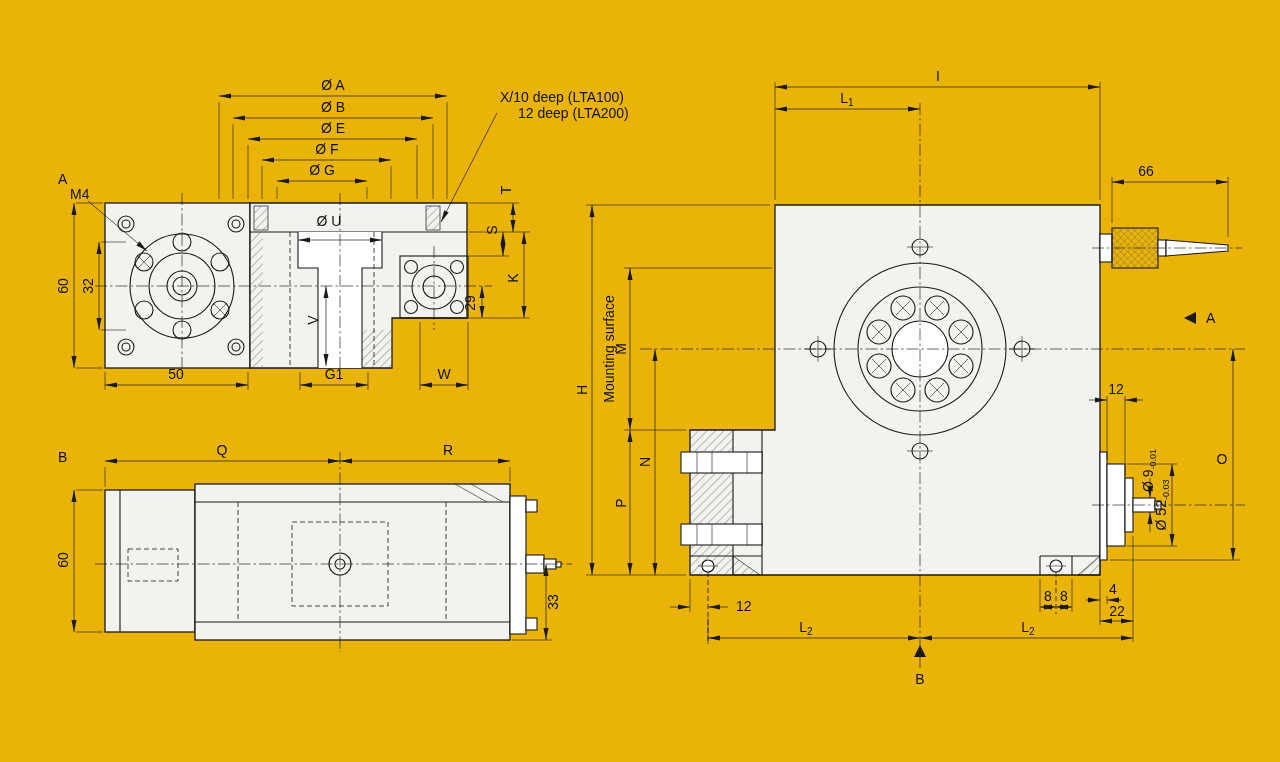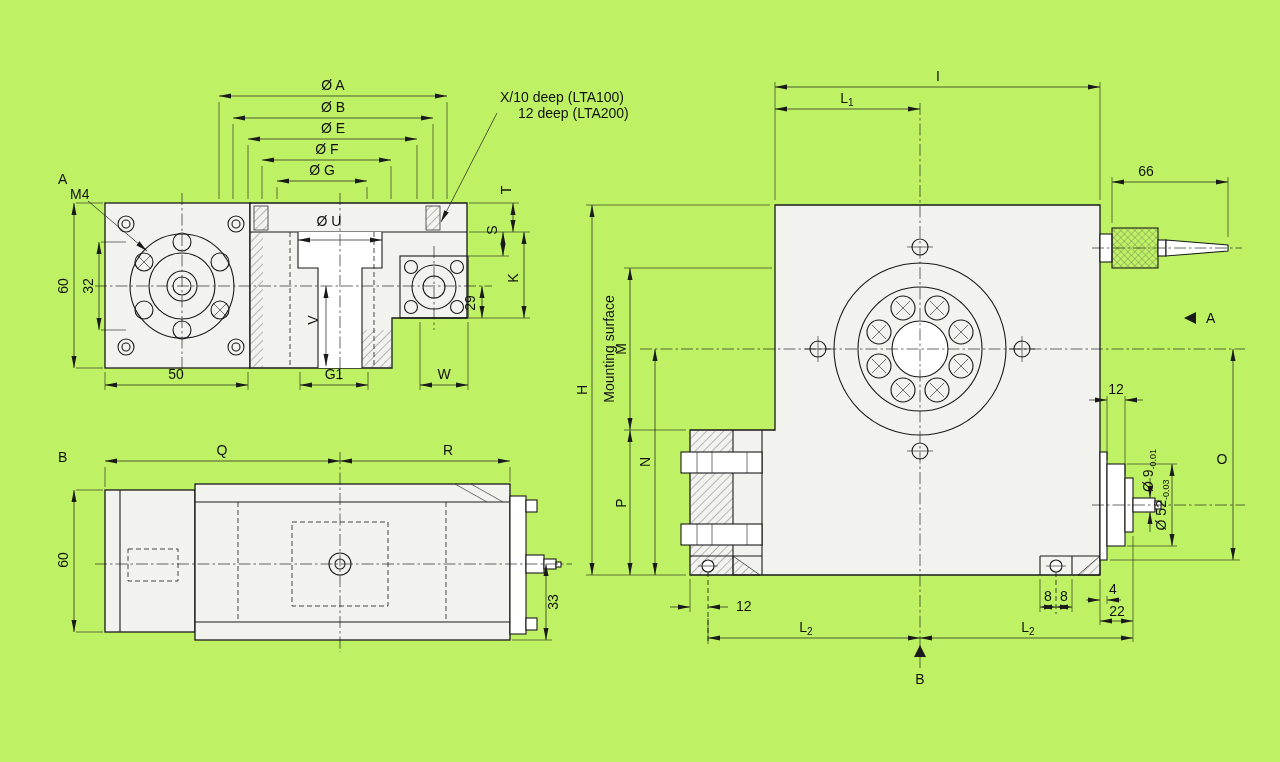--- a/index.html
+++ b/index.html
@@ -1,16 +1,16 @@
 <!DOCTYPE html>
 <html><head>
 <meta charset="utf-8">
 <style>
   html,body{margin:0;padding:0;background:#ffffff;}
-  .stage{position:relative;width:1280px;height:762px;background:#bef264;overflow:hidden;}
+  .stage{position:relative;width:1280px;height:762px;background:#eab308;overflow:hidden;}
   svg{display:block;}
   svg text{font-family:"Liberation Sans","DejaVu Sans",sans-serif;font-size:14px;fill:#111;}
   .body{fill:#f2f2ef;stroke:#1a1a1a;stroke-width:1.3;stroke-linejoin:miter;}
   .ln{fill:none;stroke:#1a1a1a;stroke-width:1.1;}
   .tn{fill:none;stroke:#1a1a1a;stroke-width:0.6;}
   .dim{fill:none;stroke:#1a1a1a;stroke-width:0.7;marker-start:url(#arr);marker-end:url(#arr);}
   .dime{fill:none;stroke:#1a1a1a;stroke-width:0.7;marker-end:url(#arr);}
   .cl{fill:none;stroke:#1a1a1a;stroke-width:0.65;stroke-dasharray:12 3 2.5 3;}
   .hd{fill:none;stroke:#1a1a1a;stroke-width:0.8;stroke-dasharray:5 3;}
   .wh{fill:#ffffff;stroke:#1a1a1a;stroke-width:1.1;}

